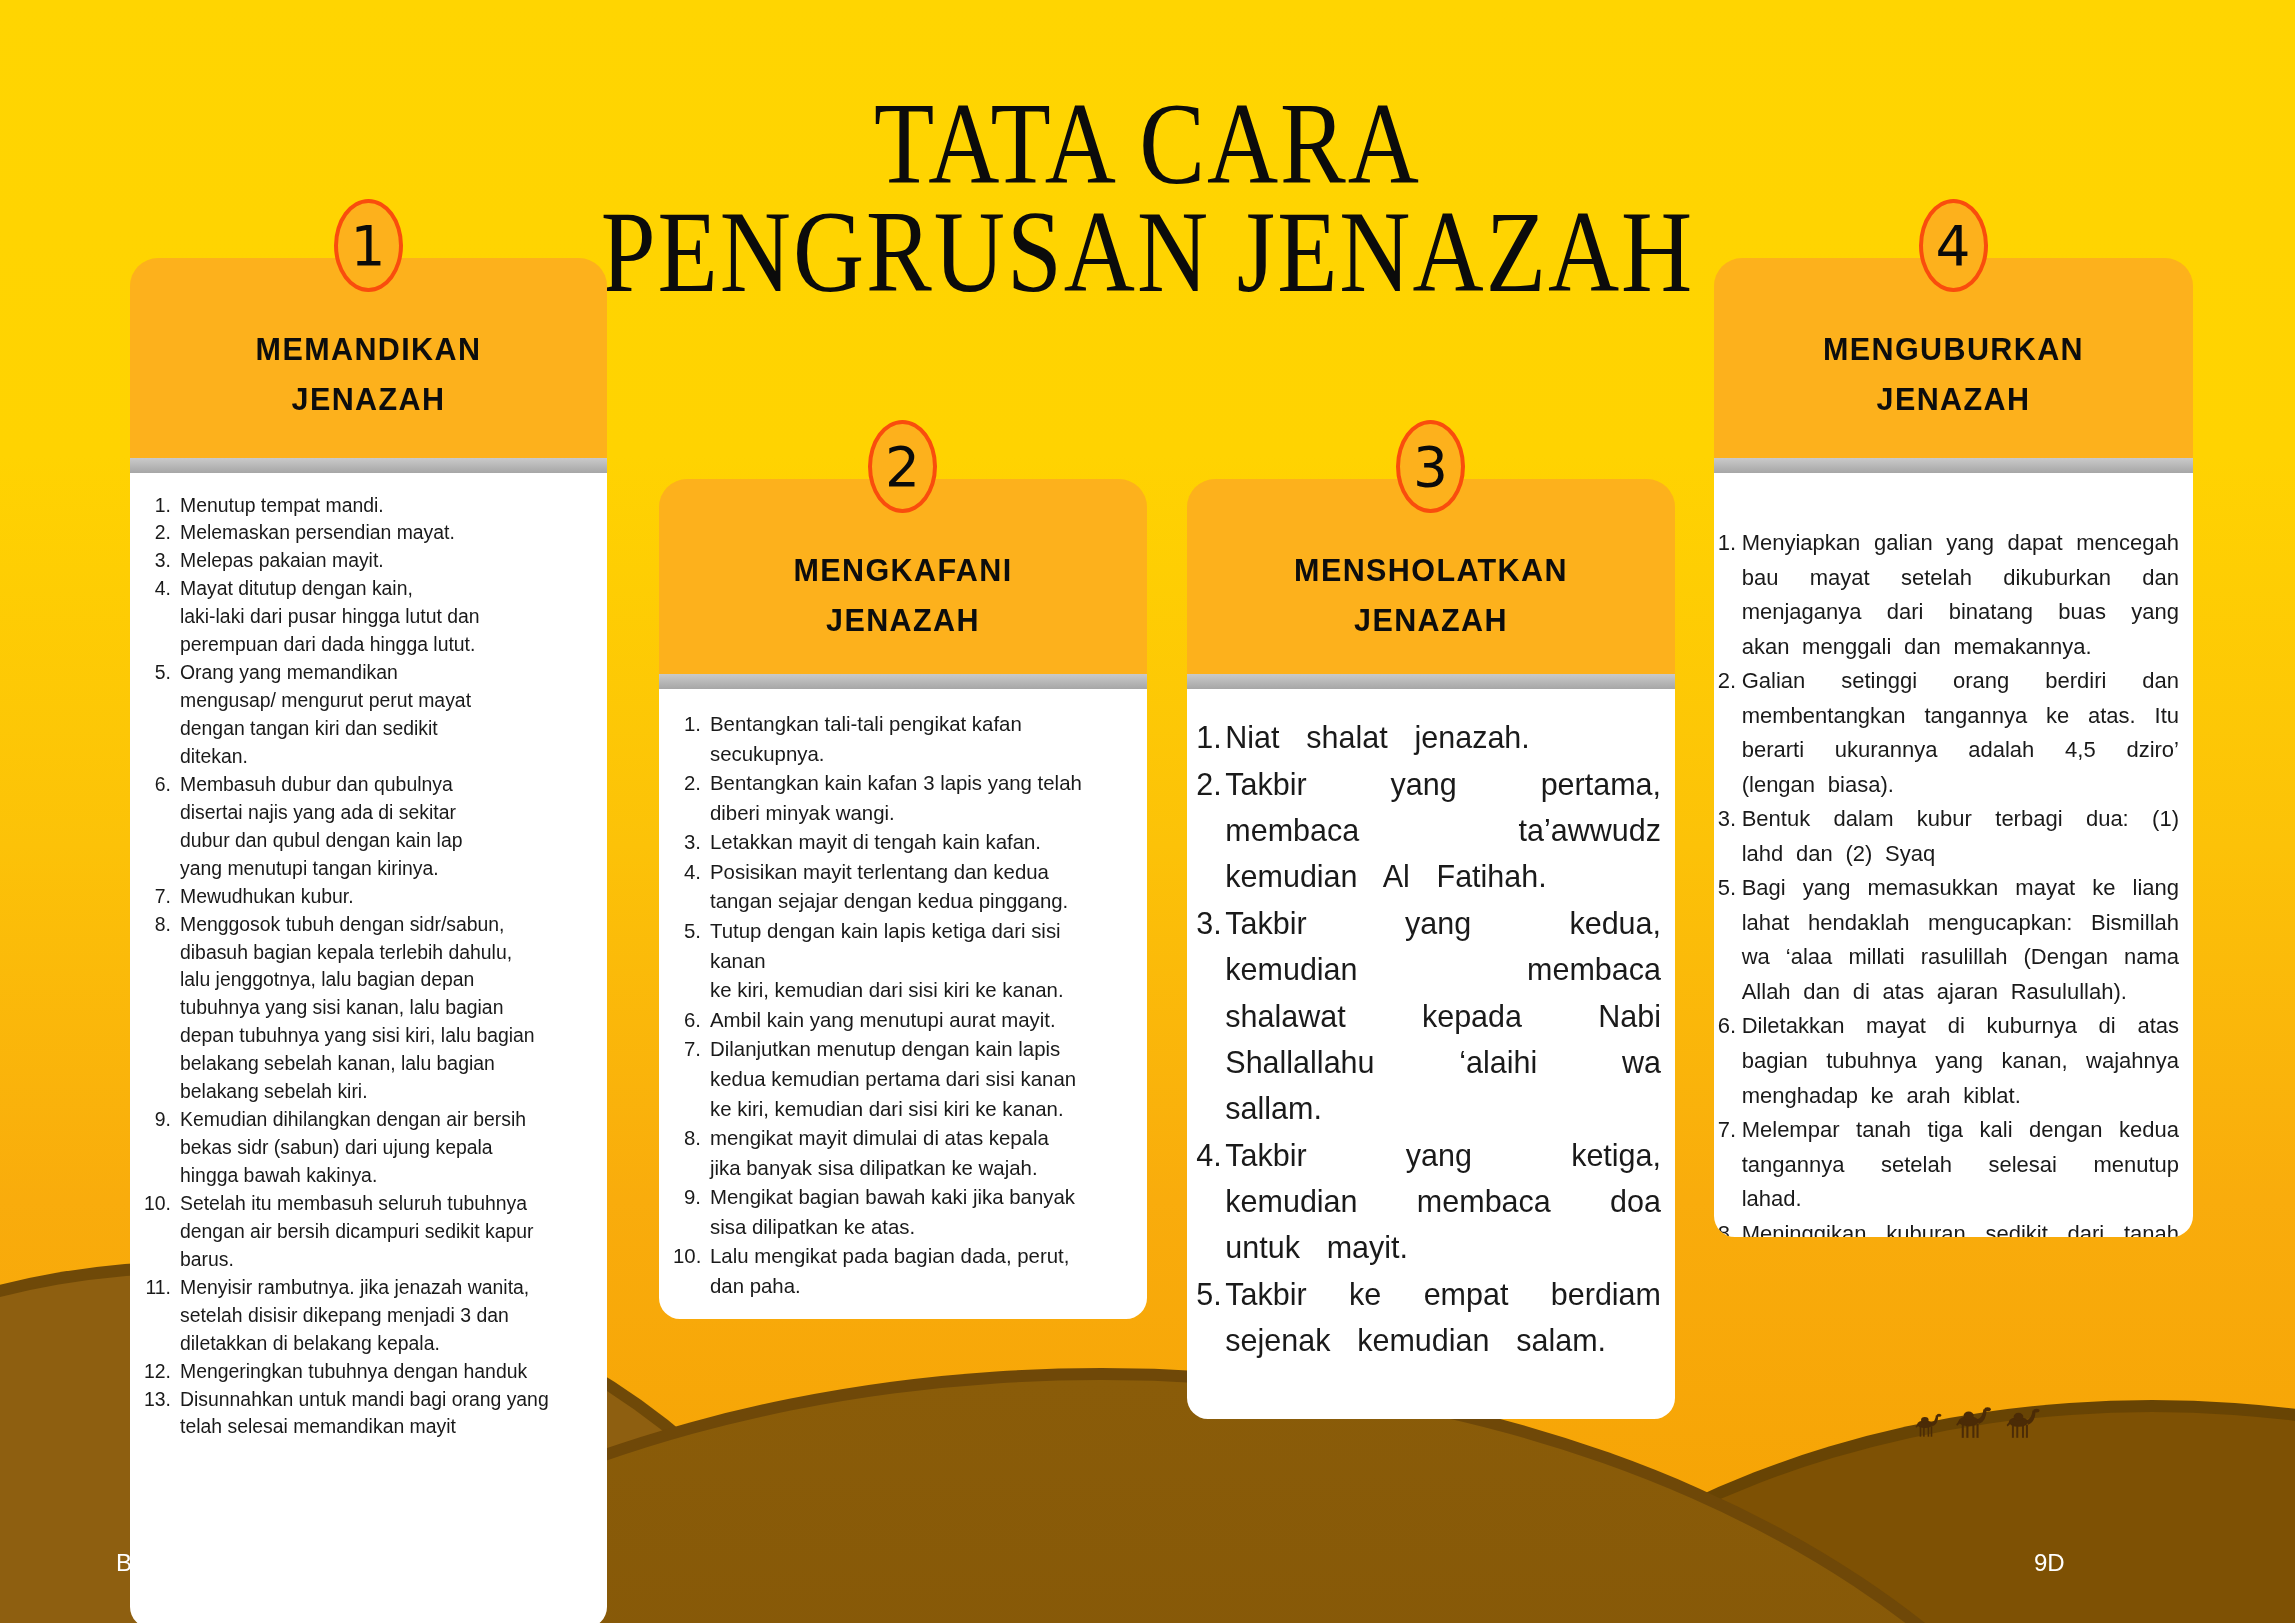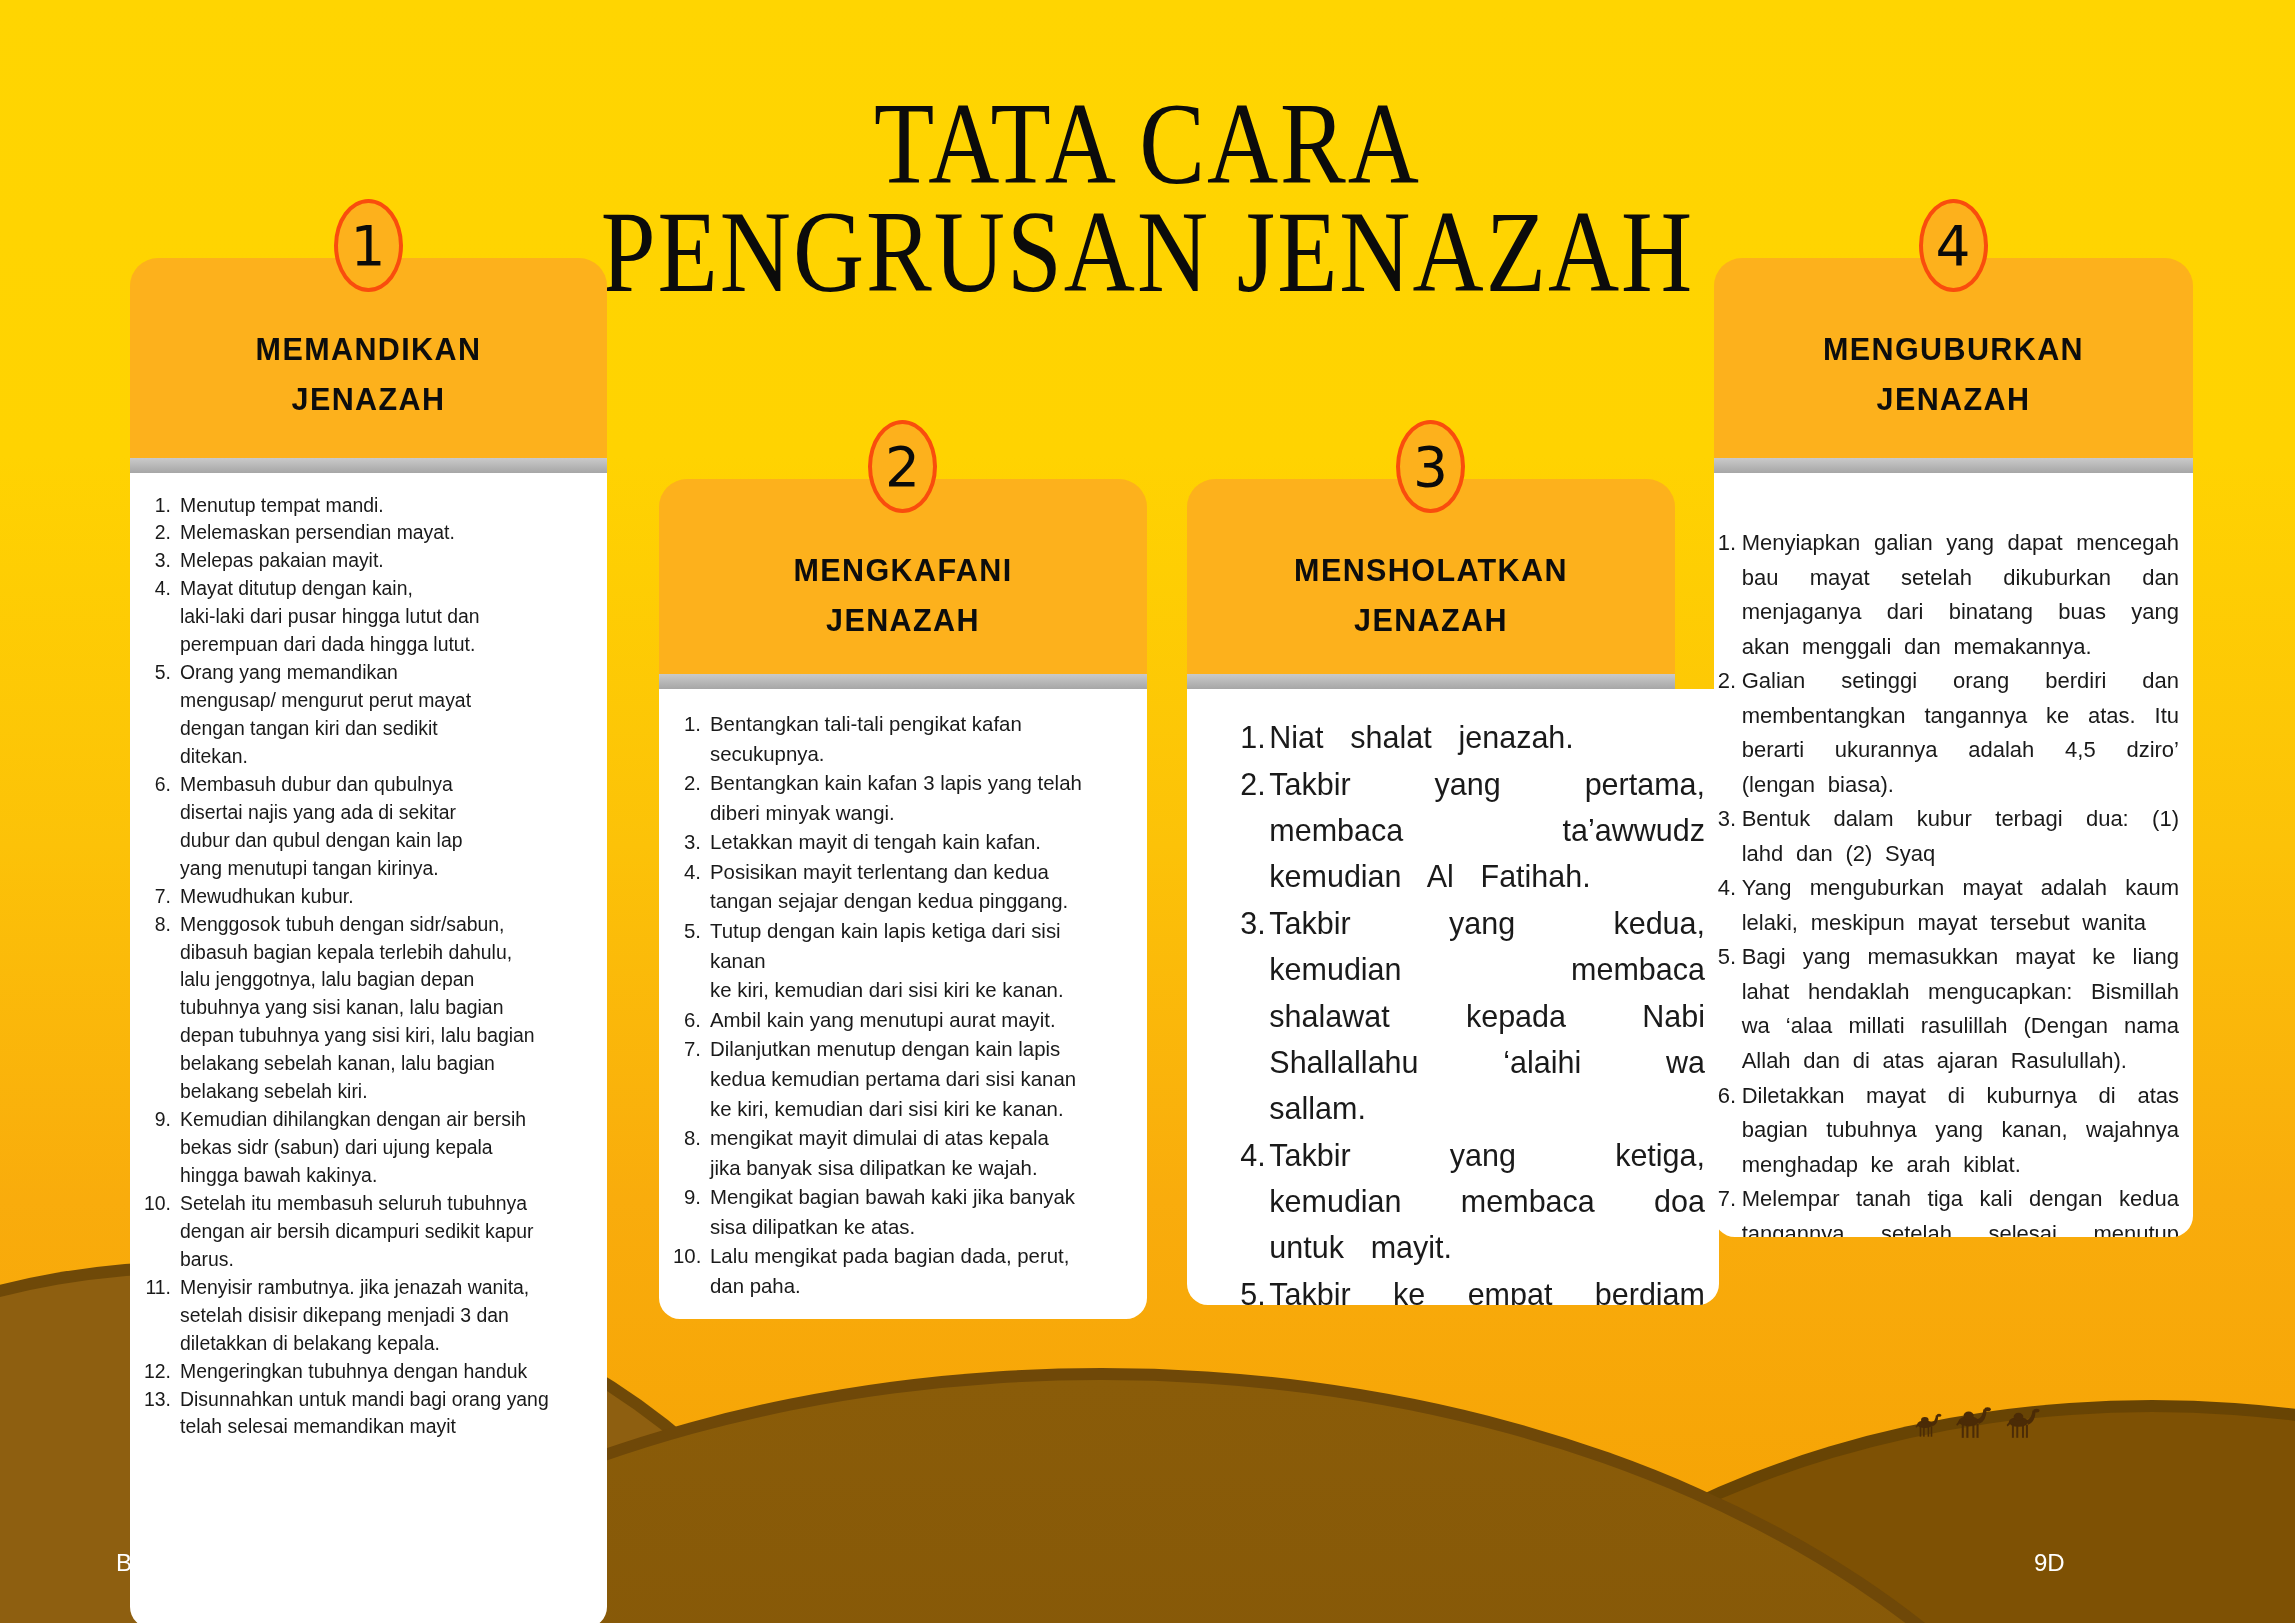--- a/index.html
+++ b/index.html
@@ -55,21 +55,21 @@
   }
   #card1 .head-line:first-child,#card4 .head-line:first-child,
   #card2 .head-line:first-child,#card3 .head-line:first-child{margin-top:76px;}
   .head-line + .head-line{margin-top:19.4px;}
   .strip{position:absolute;left:0;width:100%;height:15px;background:linear-gradient(180deg,#CACACA,#A6A6A6);z-index:2;}
   #card1 .strip,#card4 .strip{top:259px;}
   #card2 .strip,#card3 .strip{top:254px;}
   .cbody{position:absolute;left:0;width:100%;background:#FFFFFF;border-radius:0 0 21px 21px;z-index:1;overflow:hidden;}
   #card1 .cbody{top:274px;height:1155px;}
   #card2 .cbody{top:269px;height:630px;}
-  #card3 .cbody{top:269px;height:616px;padding-left:44px;}
+  #card3 .cbody{top:269px;height:730px;}
   #card4 .cbody{top:274px;height:764px;}
   
   ol.list{list-style:none;margin:0;color:#1a1a1a;}
   .li{position:relative;white-space:pre-line;}
   .li::before{content:attr(data-num);position:absolute;left:0;top:0;text-align:right;}
   #card1 ol.list{padding:18.5px 11.6px 0 14px;font-size:19.4px;line-height:1.44;}
   #card1 .li{padding-left:36px;}  #card1 .li::before{width:27px;}
   #card2 ol.list{padding:21px 11.6px 0 14px;font-size:20.4px;line-height:1.45;}
   #card2 .li{padding-left:37px;}  #card2 .li::before{width:28px;}
   #card3 ol.list{padding:25.4px 14px 0 9.3px;font-size:30.5px;line-height:1.52;text-align:justify;word-spacing:0.6em;}
@@ -246,21 +246,20 @@
     <header class="head">
       <div class="head-line">MENGUBURKAN</div>
       <div class="head-line">JENAZAH</div>
     </header>
     <div class="strip"></div>
     <div class="cbody">
       <ol class="list">
           <li class="li" data-num="1.">Menyiapkan galian yang dapat mencegah bau mayat setelah dikuburkan dan menjaganya dari binatang buas yang akan menggali dan memakannya.</li>
           <li class="li" data-num="2.">Galian setinggi orang berdiri dan membentangkan tangannya ke atas. Itu berarti ukurannya adalah 4,5 dziro’ (lengan biasa).</li>
           <li class="li" data-num="3.">Bentuk dalam kubur terbagi dua: (1) lahd dan (2) Syaq</li>
-          <li class="li" data-num="4.">Yang menguburkan mayat adalah kaum lelaki, meskipun mayat tersebut wanita</li>
           <li class="li" data-num="5.">Bagi yang memasukkan mayat ke liang lahat hendaklah mengucapkan: Bismillah wa ‘alaa millati rasulillah (Dengan nama Allah dan di atas ajaran Rasulullah).</li>
           <li class="li" data-num="6.">Diletakkan mayat di kuburnya di atas bagian tubuhnya yang kanan, wajahnya menghadap ke arah kiblat.</li>
           <li class="li" data-num="7.">Melempar tanah tiga kali dengan kedua tangannya setelah selesai menutup lahad.</li>
           <li class="li" data-num="8.">Meninggikan kuburan sedikit dari tanah sekedar satu jengkal dan memberi tanda dengan batu atau yang lainnya</li>
         </ol>
     </div>
   </section>
 
   <div class="footer-text" id="footer-author">BY:Asyam Khalis Dzakwan</div>
   <div class="footer-text" id="footer-class">9D</div>

